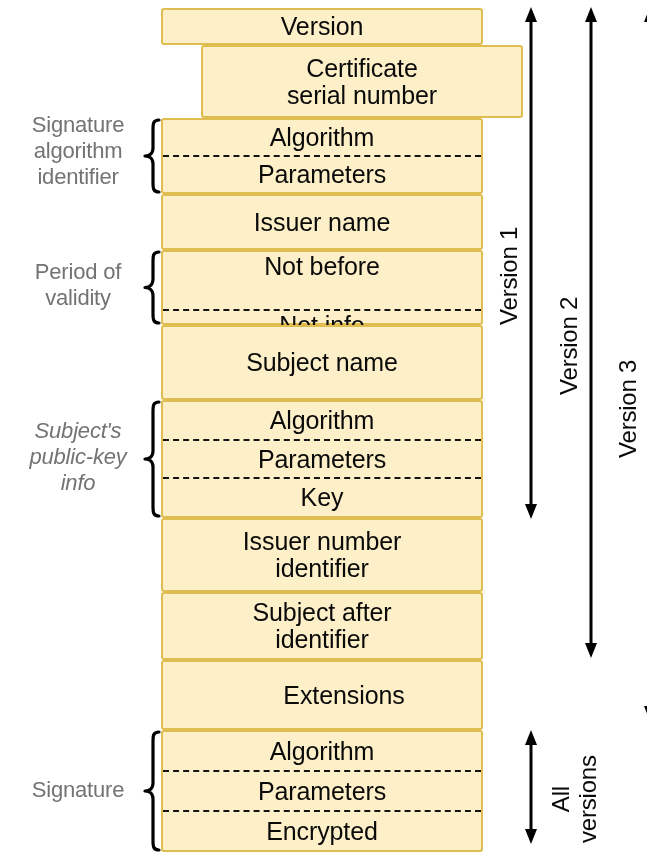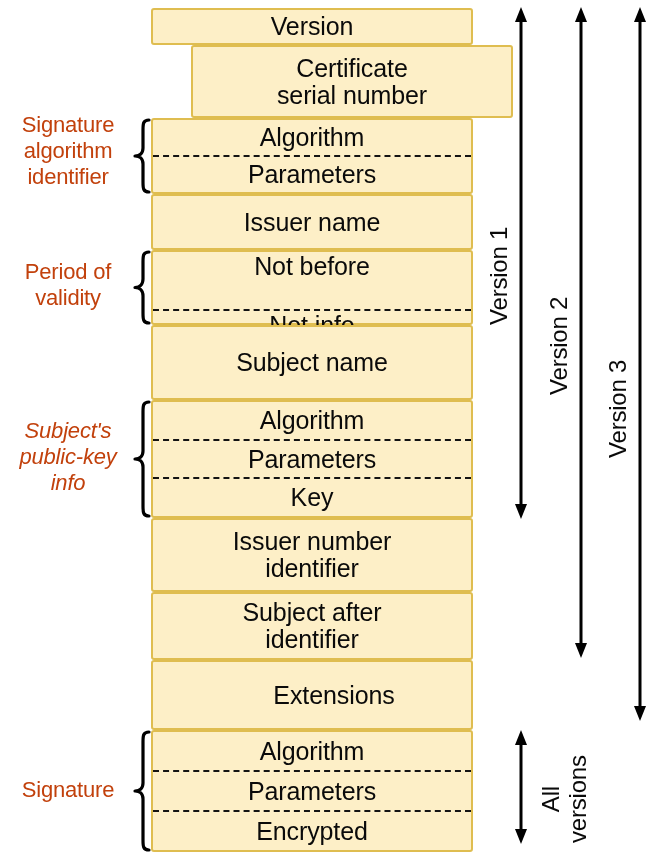--- a/index.html
+++ b/index.html
@@ -11,21 +11,21 @@
     width: 647px;
     height: 858px;
     position: relative;
     overflow: hidden;
     font-family: "Liberation Sans", sans-serif;
     color: #000000;
   }
 
   #diagram {
     position: absolute;
-    left: 3px; top: 0;
+    left: 13px; top: 0;
     width: 573px;
     height: 858px;
   }
 
   
   .cert-table {
     position: absolute;
     left: 148px;
     top: 8px;
     width: 322px;
@@ -86,21 +86,21 @@
     width: 18px;
     color: #000;
   }
   .brace svg { display: block; }
 
   .side-caption {
     position: absolute;
     text-align: center;
     font-size: 22px;
     line-height: 1.18;
-    color: #c2410c;
+    color: #737373;
     letter-spacing: -0.2px;
   }
 
   
   .vline { position: absolute; }
   .vline svg { display: block; }
 
   .vlabel {
     position: absolute;
     font-size: 24px;

